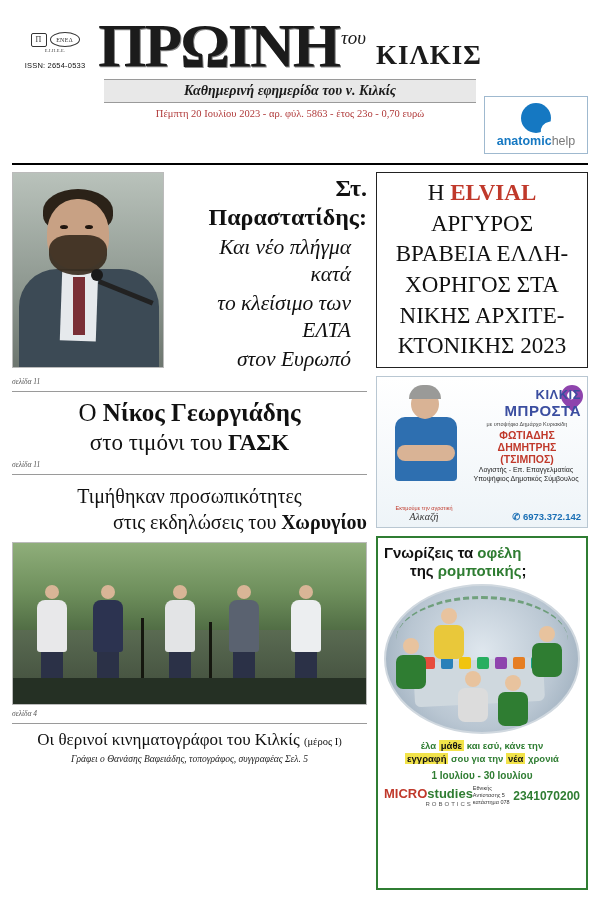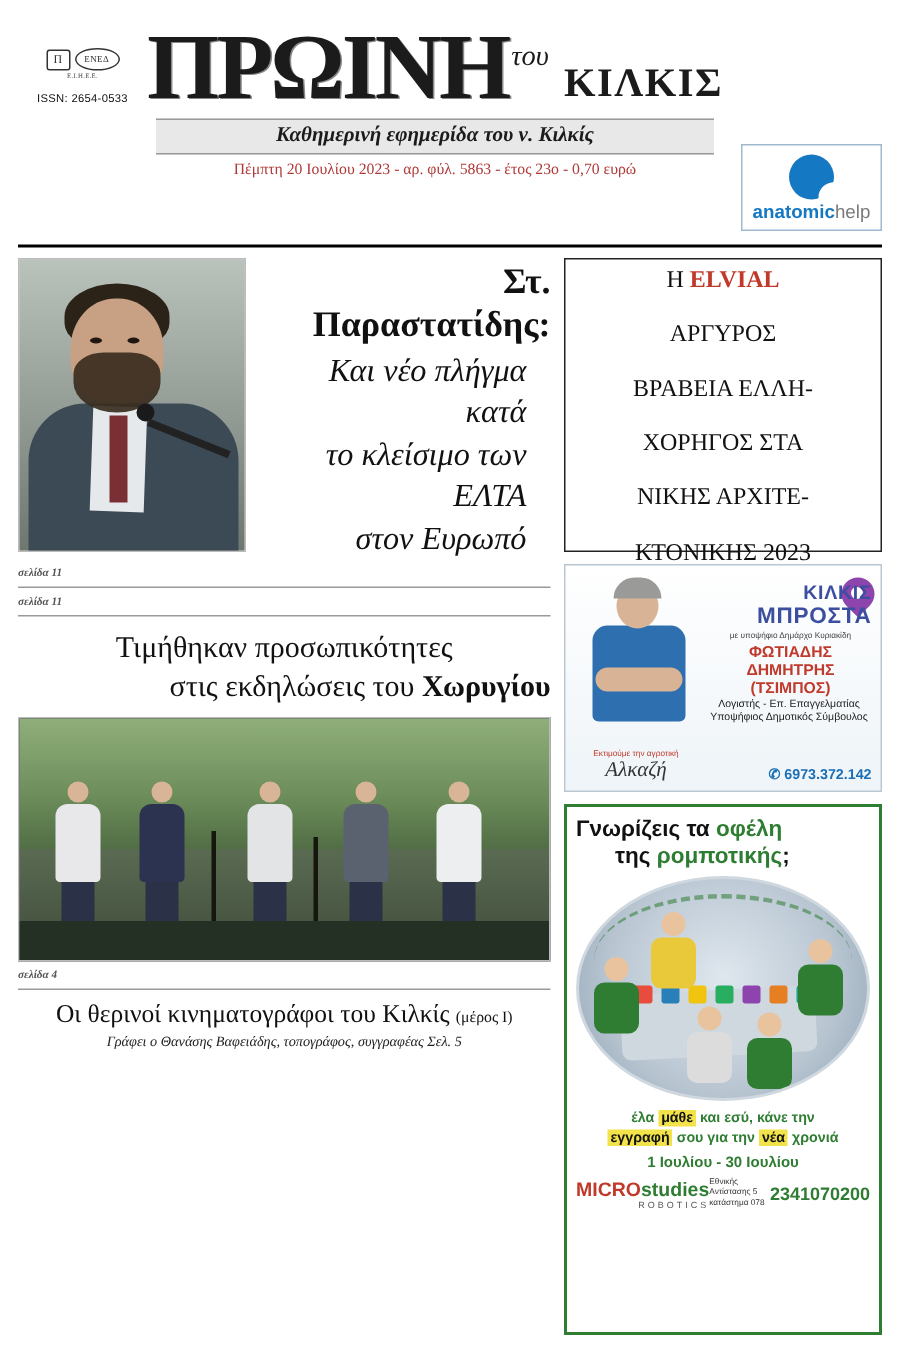--- a/index.html
+++ b/index.html
@@ -79,21 +79,21 @@
     font-style: italic; font-weight: bold; font-size: 14px;
     color: #1b1b1b; padding: 3px 0;
   }
   .dateline {
     margin-top: 5px; font-size: 10.5px; color: #b03a3a;
     font-family: "Liberation Serif", serif;
   }
 
   .mast-right {
     position: absolute; right: 0; top: 86px;
-    width: 94px; height: 58px;
+    width: 104px; height: 58px;
     border: 1px solid #9fb9cf; background: #fff;
     display: flex; flex-direction: column; align-items: center; justify-content: center;
   }
   .anat-mark {
     width: 30px; height: 30px; border-radius: 50%;
     background: #1578c2; position: relative; margin-bottom: 1px;
   }
   .anat-mark::after {
     content: ""; position: absolute; right: -3px; bottom: 1px;
     width: 14px; height: 10px; background: #fff;
@@ -157,21 +157,21 @@
   .lead-text { flex: 1; padding-top: 2px; }
   .lead-text h1 {
     margin: 0; font-size: 24px; line-height: 1.2;
     font-weight: bold; color: #111; text-align: right;
   }
   .lead-text .l2 {
     margin: 2px 16px 0 0; font-size: 21.5px; line-height: 1.26;
     font-style: italic; color: #111; text-align: right; font-weight: normal;
   }
   .pagenote {
-    font-size: 7.5px; color: #555; font-style: italic; margin-top: 4px; font-weight: bold;
+    font-size: 7.5px; color: #555; font-style: italic; margin-top: 4px;
   }
   .hr { border: 0; border-top: 1px solid #9a9a9a; margin: 5px 0 0 0; }
 
   
   .story2 { padding-top: 7px; }
   .story2 .r1 {
     font-size: 25px; text-align: center; color: #111; margin: 0;
   }
   .story2 .r1 b { font-weight: bold; }
   .story2 .r2 {
@@ -216,21 +216,21 @@
     margin-top: 4px; font-size: 9.5px; text-align: center; color: #222; font-style: italic;
   }
 
   
   .elvial {
     border: 1px solid #222; padding: 10px 8px; height: 196px;
     display: flex; flex-direction: column; justify-content: center;
     text-align: center;
   }
   .elvial div {
-    font-size: 16px; line-height: 1.33; color: #111; margin-top: 15px;
+    font-size: 23px; line-height: 1.33; color: #111;
   }
   .elvial .brand { color: #c0392b; font-weight: bold; }
 
   .ad-kilkis {
     border: 1px solid #b9c7d2; height: 152px; position: relative; overflow: hidden;
     background: linear-gradient(180deg,#ffffff 0%,#eef4f8 100%);
   }
   .akl { position:absolute; left:4px; top:6px; width:88px; height:128px; }
   .akl .head { position:absolute; left:30px; top:6px; width:28px; height:30px; border-radius:50%; background:#d9b395;}
   .akl .hair { position:absolute; left:28px; top:2px; width:32px; height:14px; border-radius:16px 16px 0 0; background:#9a9a98;}
@@ -260,21 +260,21 @@
   }
   .ad-kl-phone {
     position:absolute; right:6px; bottom:5px;
     font-family:"Liberation Sans",sans-serif; font-size:9.5px; color:#1a6fb5; font-weight:bold;
   }
   .ad-kl-phone .ico { color:#1a6fb5; }
   .ad-kl-ribbon {
     position:absolute; left:4px; bottom:5px; width:86px; text-align:center;
     font-family:"Liberation Sans",sans-serif; font-size:5.5px; color:#c0392b;
   }
-  .ad-kl-sig { font-style:italic; font-size:14px; color:#333; font-family:"Liberation Serif",serif;}
+  .ad-kl-sig { font-style:italic; font-size:10px; color:#333; font-family:"Liberation Serif",serif;}
 
   .ad-robot {
     border: 2px solid #2f7d32; flex: 1; position: relative; overflow: hidden;
     background: #ffffff; padding: 6px;
   }
   .rb-h1 {
     font-family:"Liberation Sans",sans-serif; font-weight:bold;
     font-size: 15px; color:#111; line-height:1.2;
   }
   .rb-h1 .grn { color:#2f7d32; }
@@ -378,20 +378,24 @@
         <div class="lead-text">
           <h1>Στ. Παραστατίδης:</h1>
           <p class="l2">Και νέο πλήγμα κατά</p>
           <p class="l2">το κλείσιμο των ΕΛΤΑ</p>
           <p class="l2">στον Ευρωπό</p>
         </div>
       </div>
       <div class="pagenote">σελίδα 11</div>
       <hr class="hr">
 
+      <div class="story2">
+        <p class="r1"><span>Ο </span><b>Νίκος Γεωργιάδης</b></p>
+        <p class="r2"><span>στο τιμόνι του </span><b>ΓΑΣΚ</b></p>
+      </div>
       <div class="pagenote">σελίδα 11</div>
       <hr class="hr">
 
       <div class="story3">
         <p>Τιμήθηκαν προσωπικότητες</p>
         <p class="second"><span>στις εκδηλώσεις του </span><b>Χωρυγίου</b></p>
       </div>
 
       <div class="photo2">
         <div class="p2-sky"></div>

